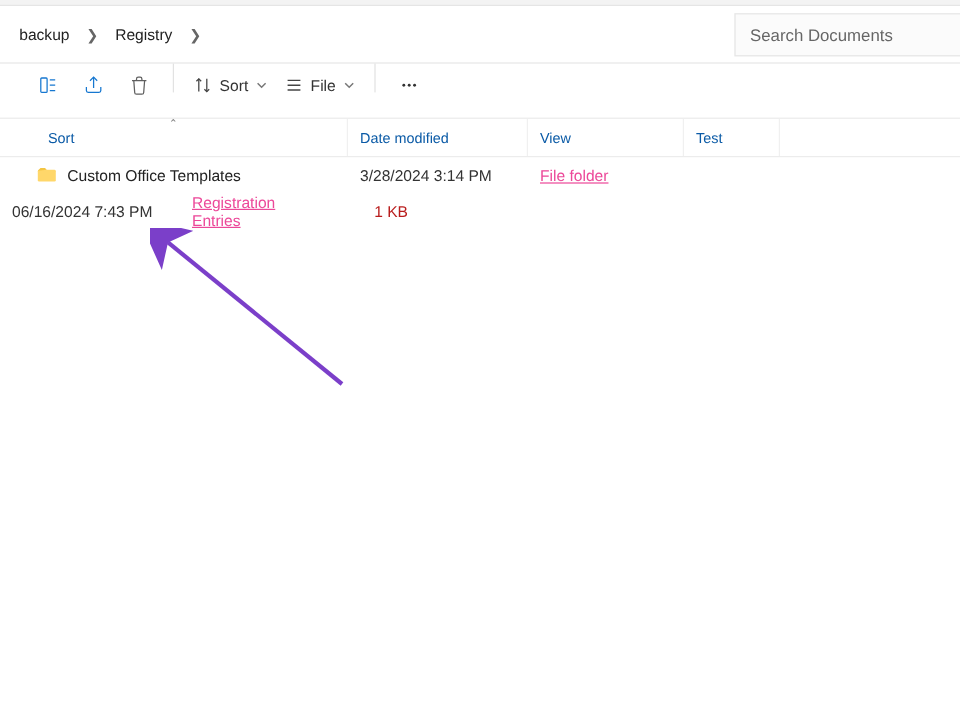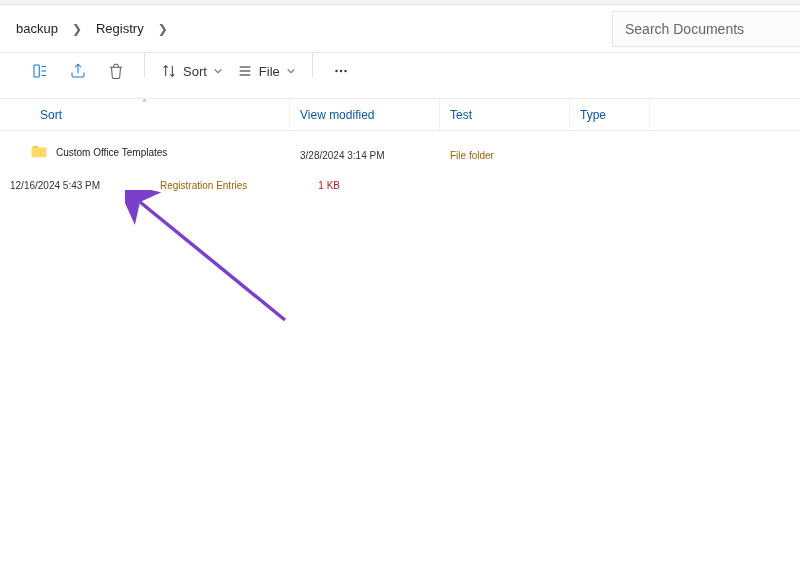--- a/index.html
+++ b/index.html
@@ -118,29 +118,29 @@
       top: -1px;
       transform: translateX(-50%);
       font-size: 9px;
       color: #888;
     }
 
     
     .rows { }
     .row {
       display: flex;
-      align-items: flex-end;
+      align-items: center;
       height: 30px;
-      font-size: 10px;
+      font-size: 13px;
       color: #222;
     }
     .cel { padding: 0 10px; }
     .cel.name { width: 290px; padding-left: 30px; display:flex; align-items:center; gap:8px; }
     .cel.date { width: 150px; color:#333; }
-    .cel.type { width: 130px; color:#a16207; }
+    .cel.type { width: 130px; color:#ec4899;text-decoration:underline; }
     .cel.size { width: 80px; text-align:right; padding-right: 20px; color:#b91c1c; }
     .ficon { width:18px; height:18px; display:flex; align-items:center; justify-content:center; }
     .ficon.folder svg rect { fill:#ffd76a; }
     .ficon.reg svg { fill:#fff; stroke:#7aa0c4; }
 
     
     .arrow-anno {
       position: absolute;
       left: 125px;
       top: 190px;
@@ -222,47 +222,47 @@
       </svg>
   </div>
 </div>
 
 <div class="cols">
   <div class="col name">
     <span>Sort</span>
     <span class="sort-caret">⌃</span>
   </div>
   <div class="col date">
-    <span>View modified</span>
+    <span>Date modified</span>
   </div>
   <div class="col type">
+    <span>View</span>
+  </div>
+  <div class="col size">
     <span>Test</span>
-  </div>
-  <div class="col size">
-    <span>Type</span>
   </div>
 </div>
 
 <div class="rows">
   <div class="row">
     <div class="cel name">
       <span class="ficon folder">
         <svg viewBox="0 0 24 24">
             <rect x="2" y="6" width="20" height="13" rx="1.5"></rect>
             <path d="M2 7l3-3h5l2 2" fill="#f4c542"></path>
           </svg>
       </span>
       <span>Custom Office Templates</span>
     </div>
     <div class="cel date">3/28/2024 3:14 PM</div>
     <div class="cel type">File folder</div>
     <div class="cel size"></div>
   </div>
   <div class="row">
-    <div class="cel date">12/16/2024 5:43 PM</div>
+    <div class="cel date">06/16/2024 7:43 PM</div>
     <div class="cel type">Registration Entries</div>
     <div class="cel size">1 KB</div>
   </div>
 </div>
 
 <svg class="arrow-anno" width="170" height="140">
   <defs>
     <marker id="ah" markerWidth="12" markerHeight="12" refX="3" refY="6" orient="auto">
       <path d="M0,0 L12,6 L0,12 L3,6 Z" fill="#7b3fc9"></path>
     </marker>

